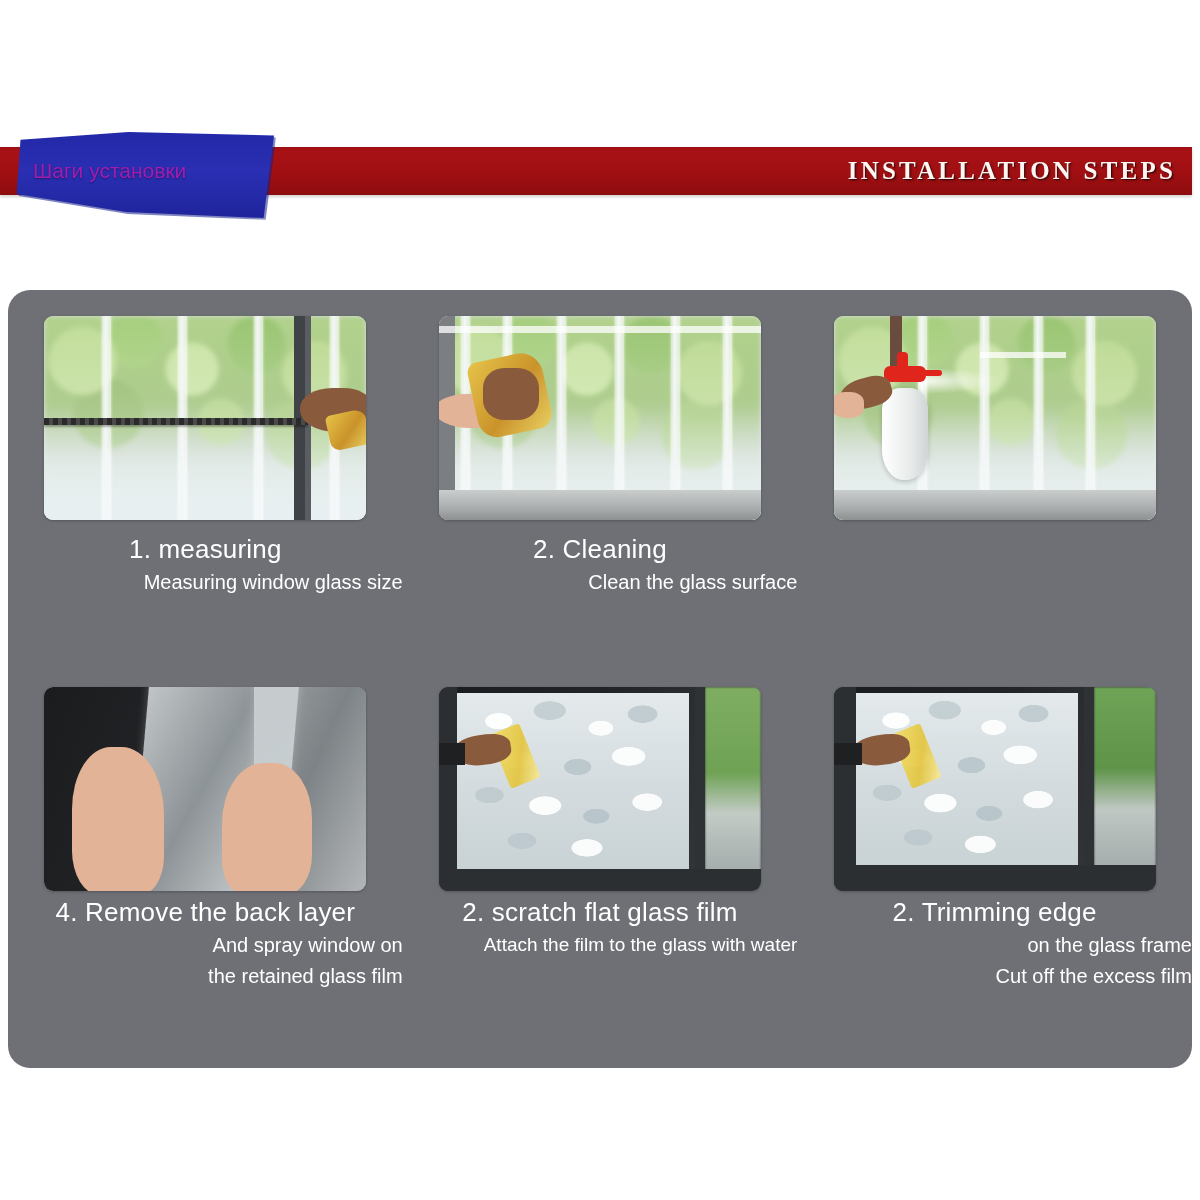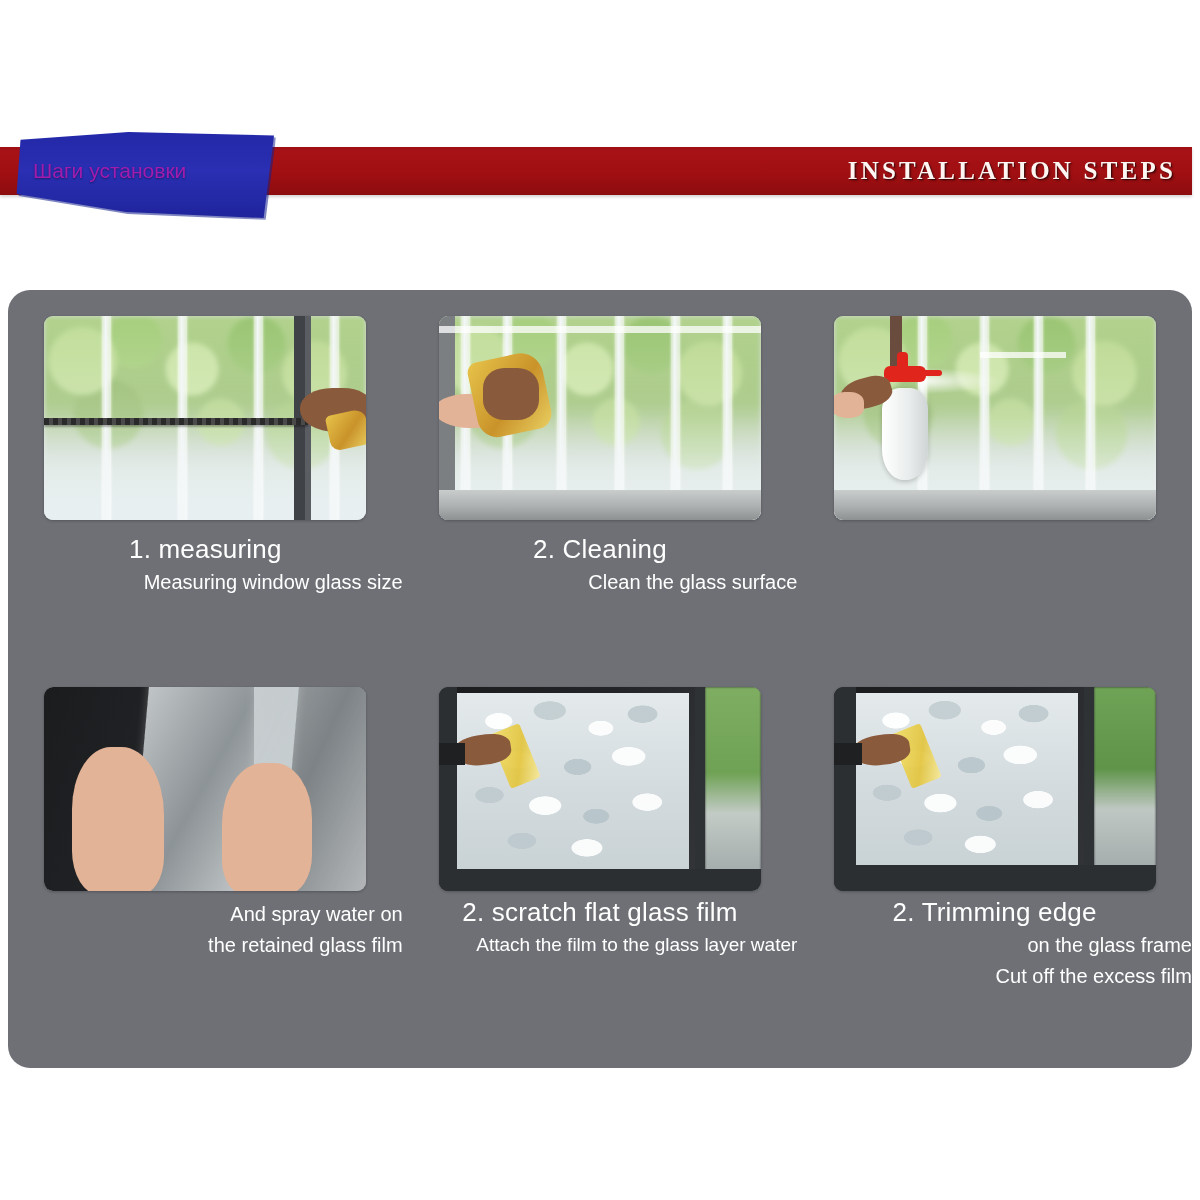--- a/index.html
+++ b/index.html
@@ -272,21 +272,22 @@
       <div class="photo">
         <div class="scene">
           <div class="darkbg"></div>
           <div class="film" style="left:96px;top:-10px;width:150px;height:224px;transform:skewX(-5deg);"></div>
           <div class="film" style="left:210px;top:-10px;width:120px;height:224px;opacity:.8;"></div>
           <div class="hand light" style="left:28px;top:60px;width:92px;height:148px;border-radius:42% 46% 26% 30%;"></div>
           <div class="hand light" style="left:178px;top:76px;width:90px;height:132px;border-radius:46% 42% 30% 26%;"></div>
         </div>
       </div>
       <div class="caption">
-        <div class="cap-sub">And spray water on</div>
+        <div class="cap-title">4. Remove the back layer</div>
+        <div class="cap-sub">And spray window on</div>
         <div class="cap-sub">the retained glass film</div>
       </div>
     </div>
 
     <div class="cell row2">
       <div class="photo">
         <div class="scene">
           <div class="darkbg"></div>
           <div style="position:absolute;left:18px;top:6px;right:72px;bottom:22px;overflow:hidden;">
             <div class="frosted"></div>
@@ -295,21 +296,21 @@
           <div class="frame-dark" style="right:56px;top:0;width:10px;bottom:0;background:#2f3235"></div>
           <div class="frame-dark" style="left:0;top:0;width:18px;bottom:0;background:#2c2f32"></div>
           <div class="frame-dark" style="left:0;bottom:0;right:0;height:22px;background:#2c2f32"></div>
           <div class="squeegee" style="left:60px;top:40px;width:32px;height:58px;"></div>
           <div class="hand dark" style="left:14px;top:48px;width:58px;height:30px;transform:rotate(-8deg);"></div>
           <div class="frame-dark" style="left:0;top:56px;width:26px;height:22px;background:#1e2022"></div>
         </div>
       </div>
       <div class="caption">
         <div class="cap-title">2. scratch flat glass film</div>
-        <div class="cap-sub small">Attach the film to the glass layer water</div>
+        <div class="cap-sub small">Attach the film to the glass with water</div>
       </div>
     </div>
 
     <div class="cell row2">
       <div class="photo">
         <div class="scene">
           <div class="darkbg"></div>
           <div style="position:absolute;left:22px;top:6px;right:78px;bottom:26px;overflow:hidden;">
             <div class="frosted"></div>
           </div>

